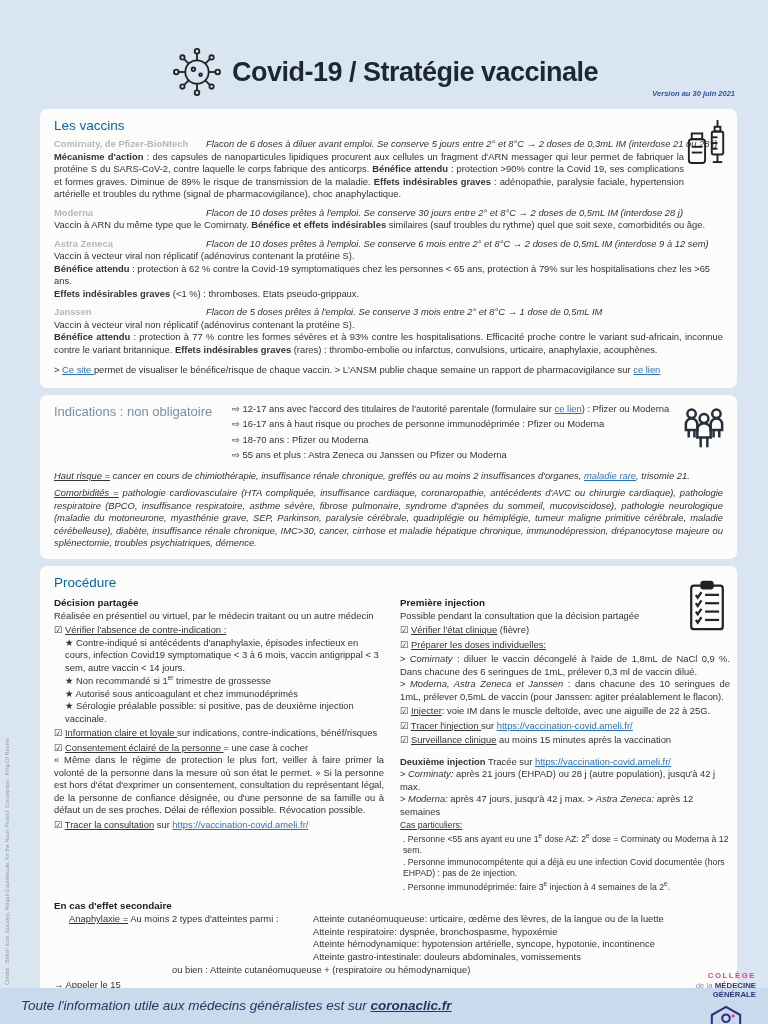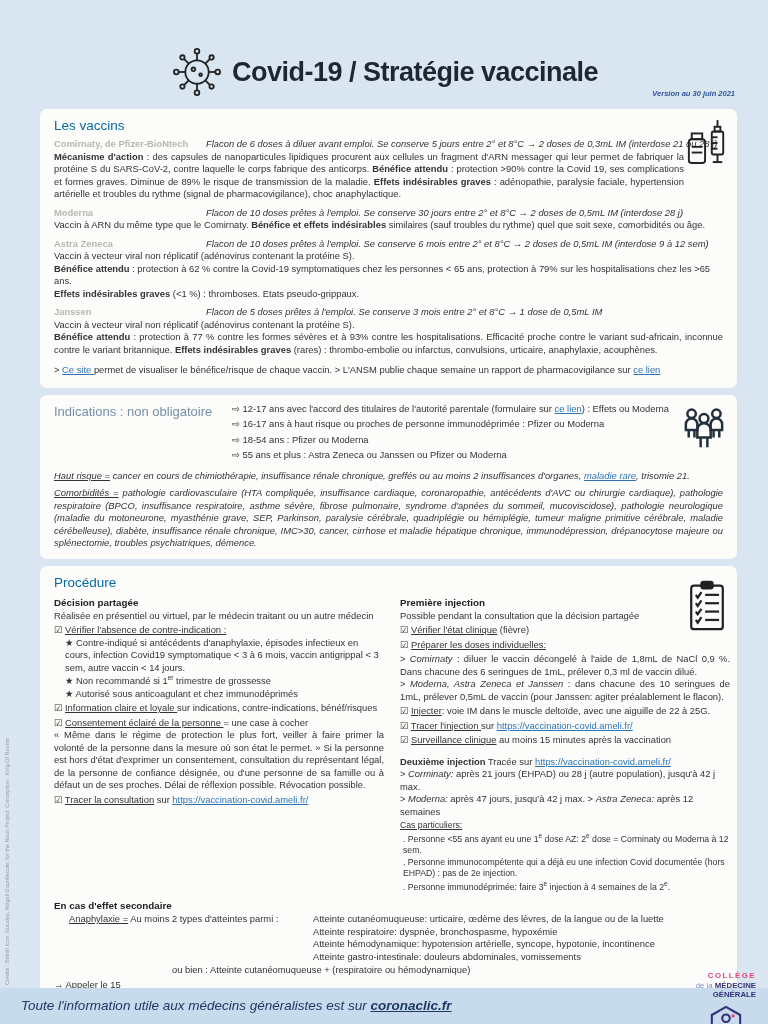--- a/index.html
+++ b/index.html
@@ -149,23 +149,23 @@
           <circle cx="35" cy="7" r="4.4"></circle>
             <path d="M29,24 v-6 a6,6 0 0 1 12,0 v6 z M32,24 v8 M38,24 v8"></path>
           <circle cx="22" cy="12" r="4.6"></circle>
             <path d="M15,32 v-8 a7,7 0 0 1 14,0 v8 z M18.5,32 v10 M25.5,32 v10"></path>
         </g>
       </svg>
     </span>
     <div class="ind-top">
       <div class="ind-label">Indications : non obligatoire</div>
       <div class="ind-items" style="max-width:470px;">
-        <p class="rt"><span>⇨  </span><span>12-17 ans avec l'accord des titulaires de l'autorité parentale (formulaire sur </span><span class="l">ce lien</span><span>) : Effets ou Moderna</span></p>
+        <p class="rt"><span>⇨  </span><span>12-17 ans avec l'accord des titulaires de l'autorité parentale (formulaire sur </span><span class="l">ce lien</span><span>) : Pfizer ou Moderna</span></p>
         <p class="rt"><span>⇨  </span><span>16-17 ans à haut risque ou proches de personne immunodéprimée : Pfizer ou Moderna</span></p>
-        <p class="rt"><span>⇨  </span><span>18-54 ans : Pfizer ou Moderna</span></p>
+        <p class="rt"><span>⇨  </span><span>18-70 ans : Pfizer ou Moderna</span></p>
         <p class="rt"><span>⇨  </span><span>55 ans et plus : Astra Zeneca ou Janssen ou Pfizer ou Moderna</span></p>
       </div>
     </div>
     <div class="ind-notes">
       <p class="rt"><span class="i u">Haut risque =</span><span class="i"> cancer en cours de chimiothérapie, insuffisance rénale chronique, greffés ou au moins 2 insuffisances d'organes, </span><span class="i l">maladie rare</span><span class="i">, trisomie 21.</span></p>
       <p class="rt just"><span class="i u">Comorbidités =</span><span class="i"> pathologie cardiovasculaire (HTA compliquée, insuffisance cardiaque, coronaropathie, antécédents d'AVC ou chirurgie cardiaque), pathologie respiratoire (BPCO, insuffisance respiratoire, asthme sévère, fibrose pulmonaire, syndrome d'apnées du sommeil, mucoviscidose), pathologie neurologique (maladie du motoneurone, myasthénie grave, SEP, Parkinson, paralysie cérébrale, quadriplégie ou hémiplégie, tumeur maligne primitive cérébrale, maladie cérébelleuse), diabète, insuffisance rénale chronique, IMC&gt;30, cancer, cirrhose et maladie hépatique chronique, immunodépression, drépanocytose majeure ou splénectomie, troubles psychiatriques, démence.</span></p>
     </div>
   </div>
 
   <div class="card">
@@ -187,20 +187,21 @@
     </span>
     <div class="card-title">Procédure</div>
     <div class="cols">
       <div class="col-left">
         <div class="sub-h" style="margin-top:2px;">Décision partagée</div>
         <p class="rt"><span>Réalisée en présentiel ou virtuel, par le médecin traitant ou un autre médecin</span></p>
         <p class="rt m2"><span>☑ </span><span class="u">Vérifier l'absence de contre-indication :</span></p>
         <p class="rt star"><span>★ </span><span>Contre-indiqué si antécédents d'anaphylaxie, épisodes infectieux en cours, infection Covid19 symptomatique &lt; 3 à 6 mois, vaccin antigrippal &lt; 3 sem, autre vaccin &lt; 14 jours.</span></p>
         <p class="rt star"><span>★ </span><span>Non recommandé si 1</span><span class="sup">er</span><span> trimestre de grossesse</span></p>
         <p class="rt star"><span>★ </span><span>Autorisé sous anticoagulant et chez immunodéprimés</span></p>
+        <p class="rt star"><span>★ </span><span>Sérologie préalable possible: si positive, pas de deuxième injection vaccinale.</span></p>
         <p class="rt m2"><span>☑ </span><span class="u">Information claire et loyale </span><span>sur indications, contre-indications, bénéf/risques</span></p>
         <p class="rt m2"><span>☑  </span><span class="u">Consentement éclairé de la personne </span><span>= une case à cocher</span></p>
         <p class="rt just"><span>« Même dans le régime de protection le plus fort, veiller à faire primer la volonté de la personne dans la mesure où son état le permet. » Si la personne est hors d'état d'exprimer un consentement, consultation du représentant légal, de la personne de confiance désignée, ou d'une personne de sa famille ou à défaut un de ses proches. Délai de réflexion possible. Révocation possible.</span></p>
         <p class="rt m2"><span>☑ </span><span class="u">Tracer la consultation</span><span> sur </span><span class="l">https://vaccination-covid.ameli.fr/</span></p>
       </div>
       <div class="col-right">
         <div class="sub-h" style="margin-top:2px;">Première injection</div>
         <p class="rt"><span>Possible pendant la consultation que la décision partagée</span></p>
         <p class="rt m2"><span>☑ </span><span class="u">Vérifier l'état clinique</span><span> (fièvre)</span></p>
         <p class="rt m2"><span>☑  </span><span class="u">Préparer les doses individuelles:</span></p>

